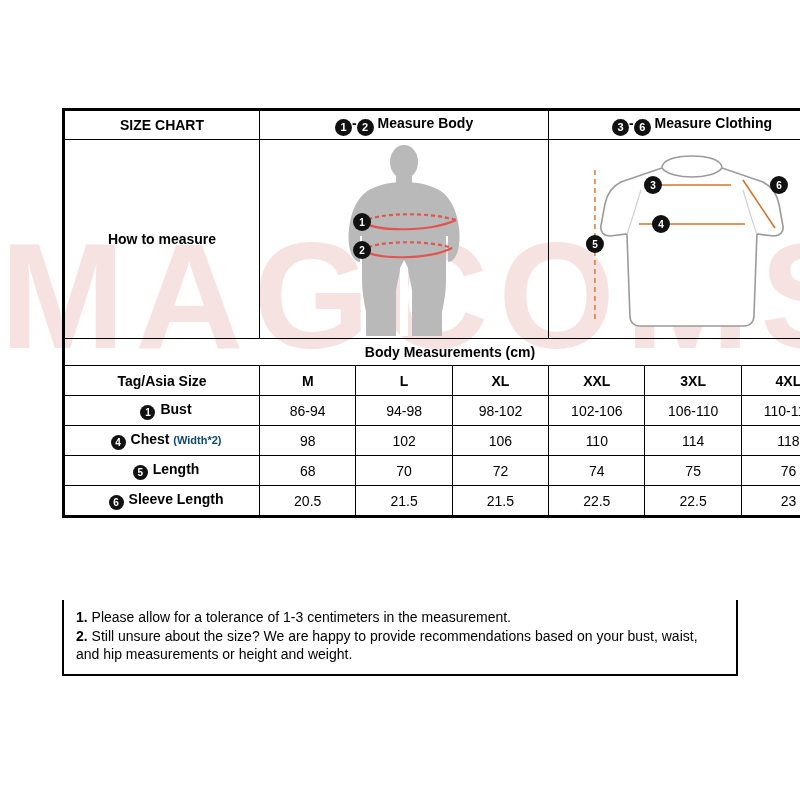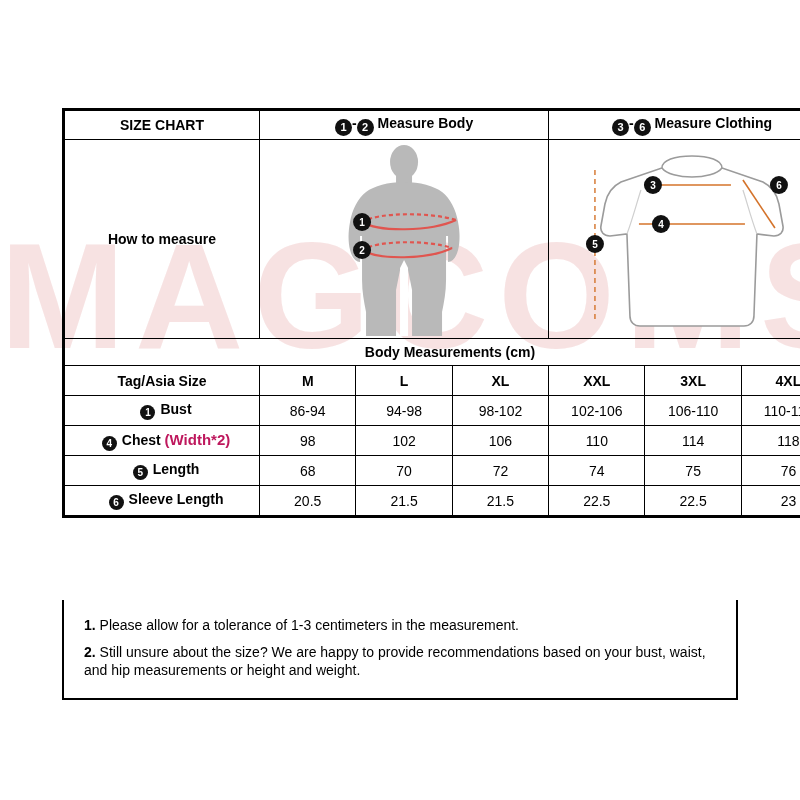--- a/index.html
+++ b/index.html
@@ -101,22 +101,22 @@
     line-height: 17px;
     border-radius: 50%;
     background: #111;
     color: #fff;
     font-size: 11px;
     text-align: center;
     vertical-align: -3px;
     font-weight: bold;
   }
   .sub-note {
-    color: #be185d;
-    font-size: 15px;
+    color: #0c4a6e;
+    font-size: 11px;
     font-weight: bold;
   }
   .howto-cell {
     height: 198px;
     font-weight: bold;
     font-size: 15px;
     vertical-align: middle;
   }
   .fig-cell { height: 198px; position: relative; padding: 0 !important; }
   .figwrap { position: relative; width: 100%; height: 198px; }
@@ -129,21 +129,21 @@
     border: 2px solid #000;
     border-top: none;
     padding: 8px 12px 10px 12px;
     font-size: 14px;
     line-height: 1.33;
     color: #000;
     background: transparent;
     z-index: 2;
   }
   .notes b { font-weight: bold; }
-  .notes p { margin: 8px; }
+  .notes p { margin: 0; }
 </style>
 </head>
 <body>
 
 <div id="sheet">
 
   <div class="watermark">MAGCOMSEN</div>
 
   <div class="chart">
     <table class="t">

